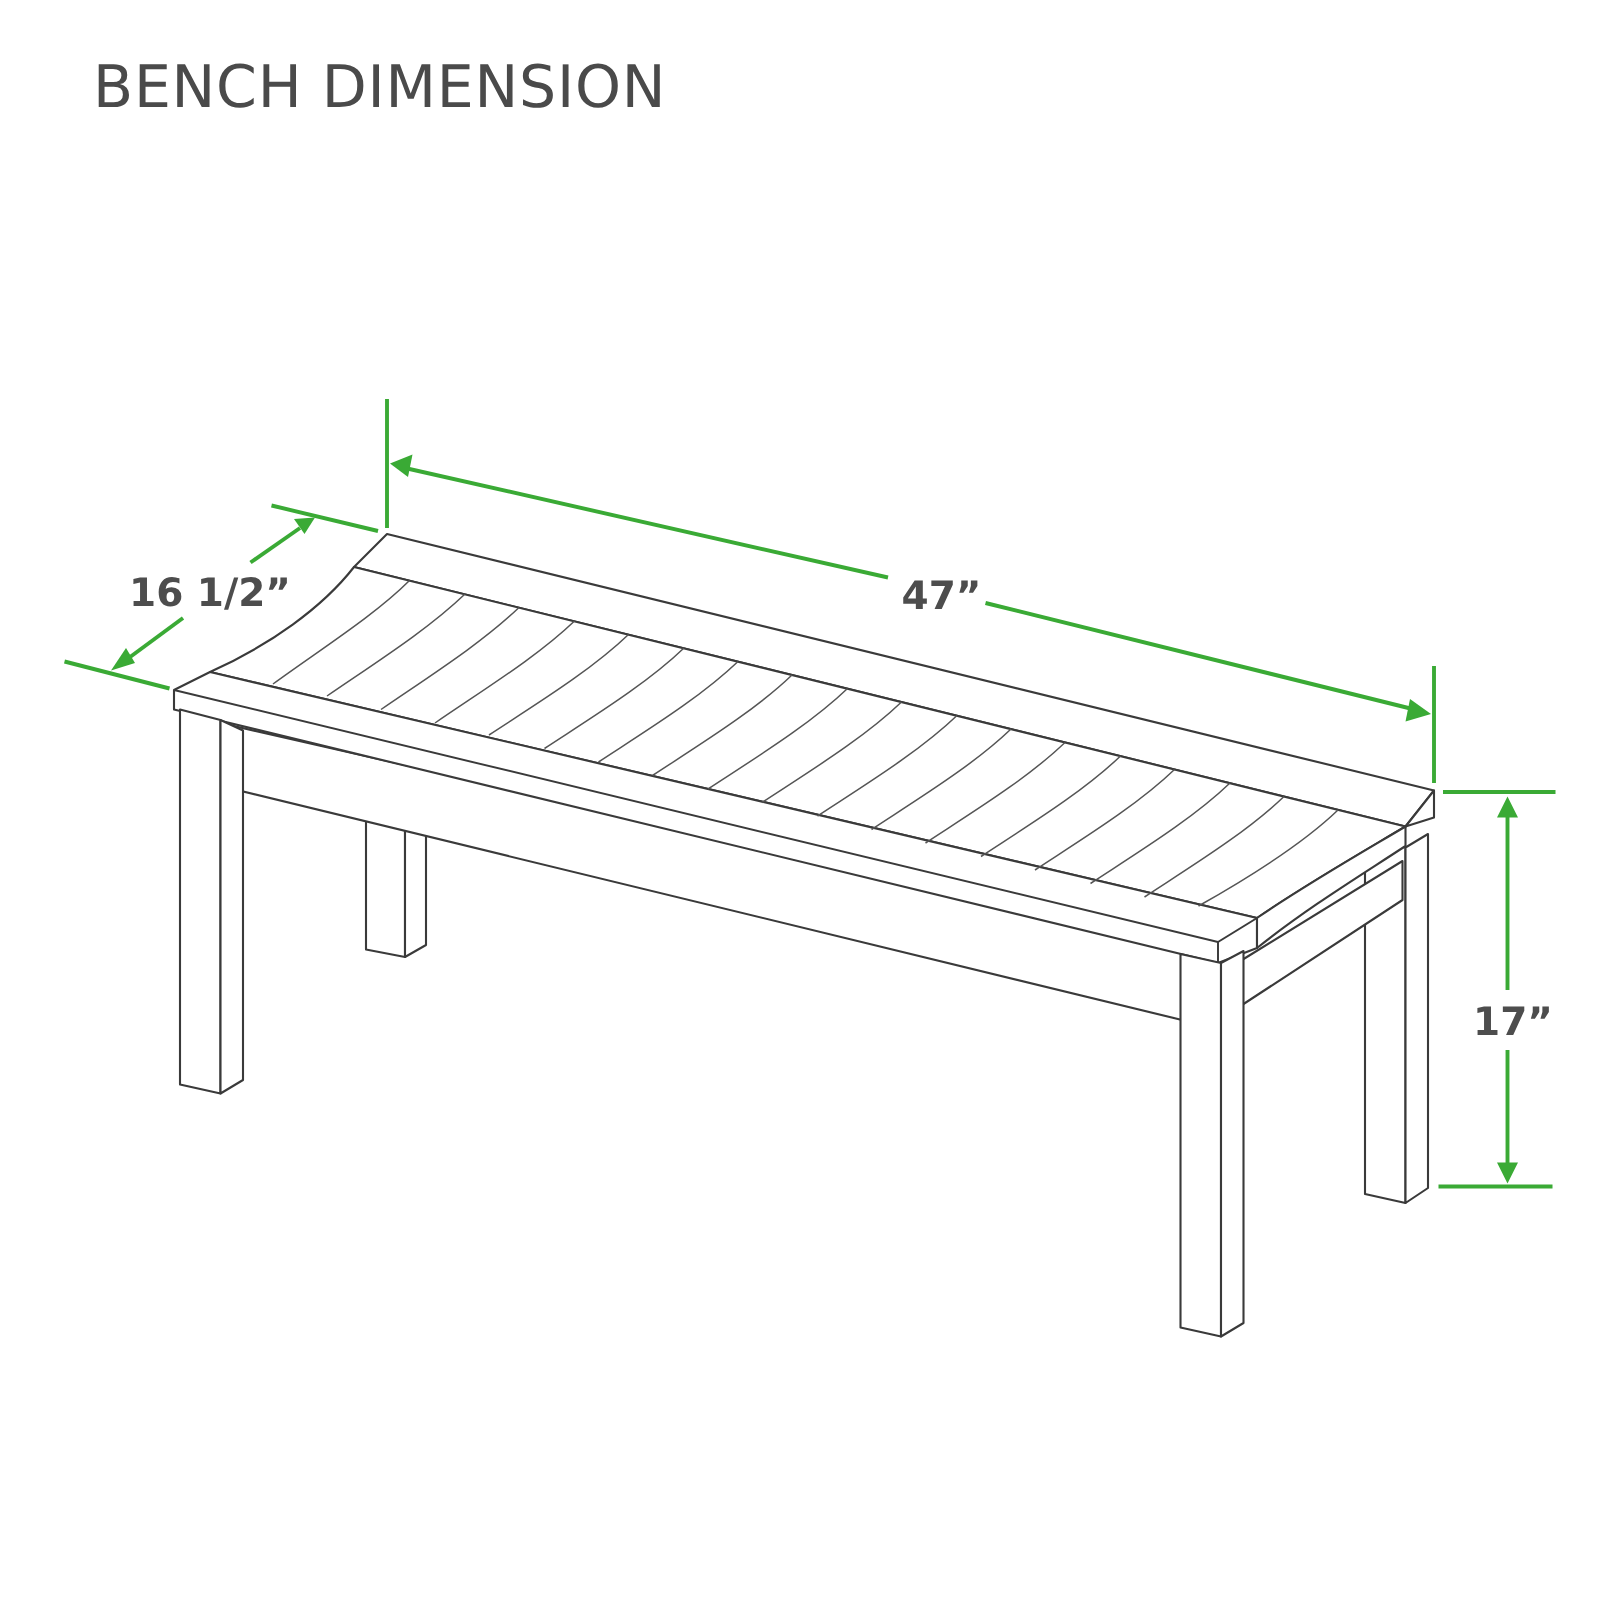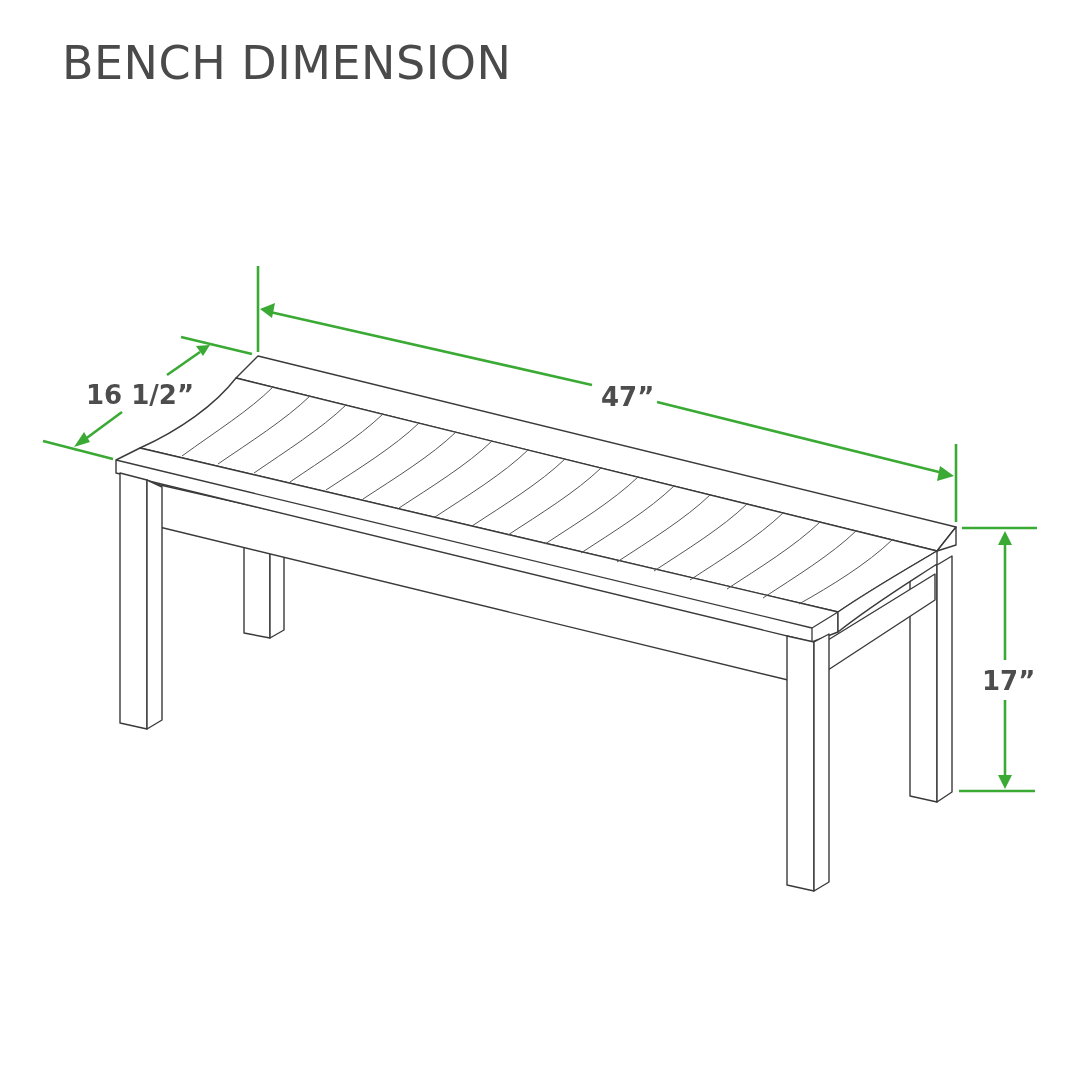--- a/index.html
+++ b/index.html
@@ -1,19 +1,19 @@
 <!DOCTYPE html>
 <html><head>
   <meta charset="utf-8">
   <style>
     html, body { margin: 0; padding: 0; background: #ffffff; }
     body { width: 1080px; height: 1080px; position: relative; overflow: hidden; }
     .title {
       position: absolute; left: 62px; top: 36px;
-      font-family: "DejaVu Sans", sans-serif; font-size: 46px; font-weight: normal;
+      font-family: "DejaVu Sans", sans-serif; font-size: 39px; font-weight: normal;
       color: #4a4a4a; letter-spacing: 0.5px; margin: 0;
     }
     svg.drawing { position: absolute; left: 0; top: 0; }
     .dimlabel {
       font-family: "DejaVu Sans", sans-serif; font-weight: bold; font-size: 26px; fill: #4d4d4d;
     }
     .outline { fill: #ffffff; stroke: #3a3a3a; stroke-width: 1.4; stroke-linejoin: round; }
     .line { fill: none; stroke: #3a3a3a; stroke-width: 1.3; }
     .thin { fill: none; stroke: #555555; stroke-width: 1; }
     .dim { stroke: #3aaa35; stroke-width: 2.6; fill: none; }

